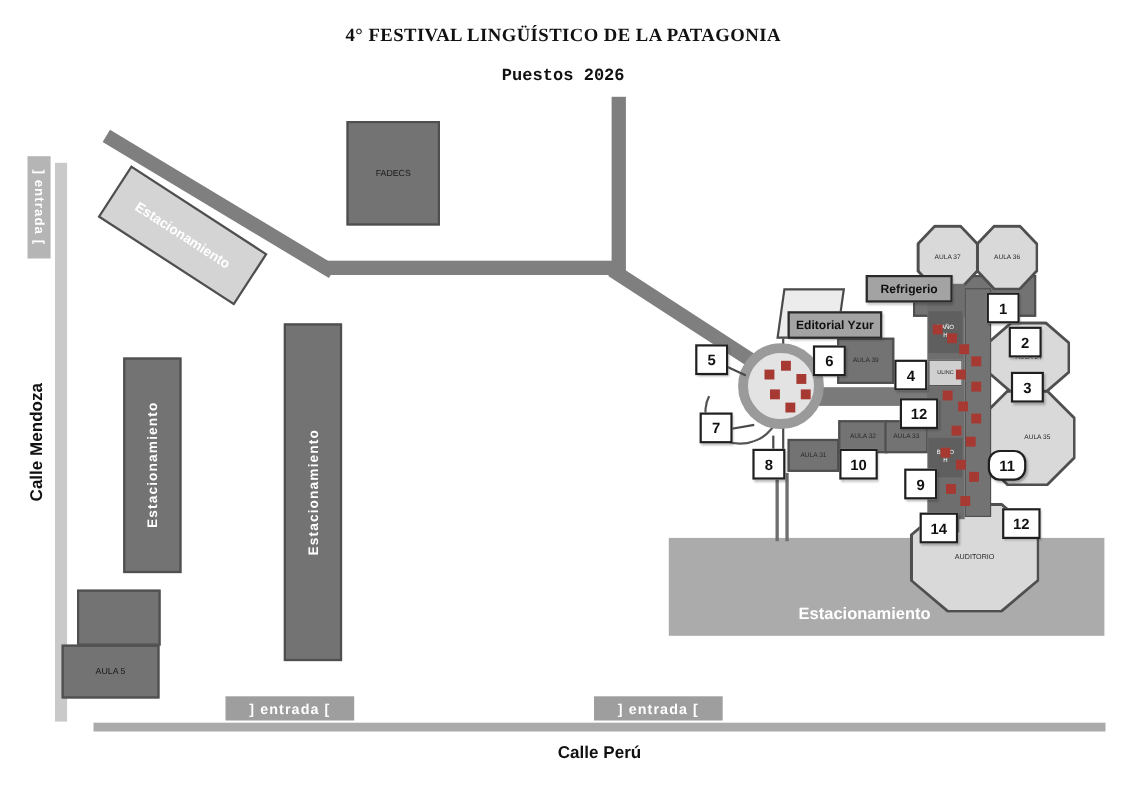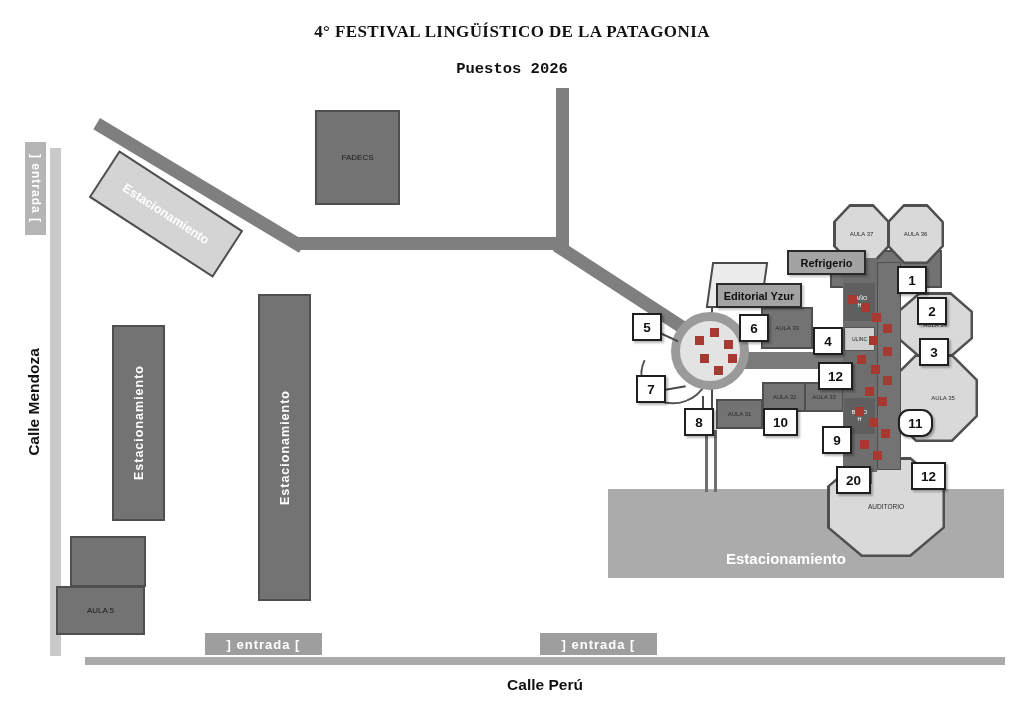--- a/index.html
+++ b/index.html
@@ -202,21 +202,21 @@
   <div class="marker" style="left:813px; top:327px;">4</div>
   <div class="marker" style="left:632px; top:313px;">5</div>
   <div class="marker" style="left:739px; top:314px;">6</div>
   <div class="marker" style="left:636px; top:375px;">7</div>
   <div class="marker" style="left:684px; top:408px;">8</div>
   <div class="marker" style="left:822px; top:426px;">9</div>
   <div class="marker wide" style="left:763px; top:408px;">10</div>
   <div class="marker wide" style="left:898px; top:409px;border-radius:11px;">11</div>
   <div class="marker wide" style="left:806px; top:362px;margin-left:12px;">12</div>
   <div class="marker wide" style="left:911px; top:462px;">12</div>
-  <div class="marker wide" style="left:836px; top:466px;">20</div>
+  <div class="marker wide" style="left:836px; top:466px;">14</div>
 
   <div class="stand" style="left:695px; top:336px;"></div>
   <div class="stand" style="left:710px; top:328px;"></div>
   <div class="stand" style="left:724px; top:340px;"></div>
   <div class="stand" style="left:700px; top:354px;"></div>
   <div class="stand" style="left:714px; top:366px;"></div>
   <div class="stand" style="left:728px; top:354px;"></div>
 
   <div class="stand" style="left:848px; top:295px;"></div>
   <div class="stand" style="left:861px; top:303px;"></div>

